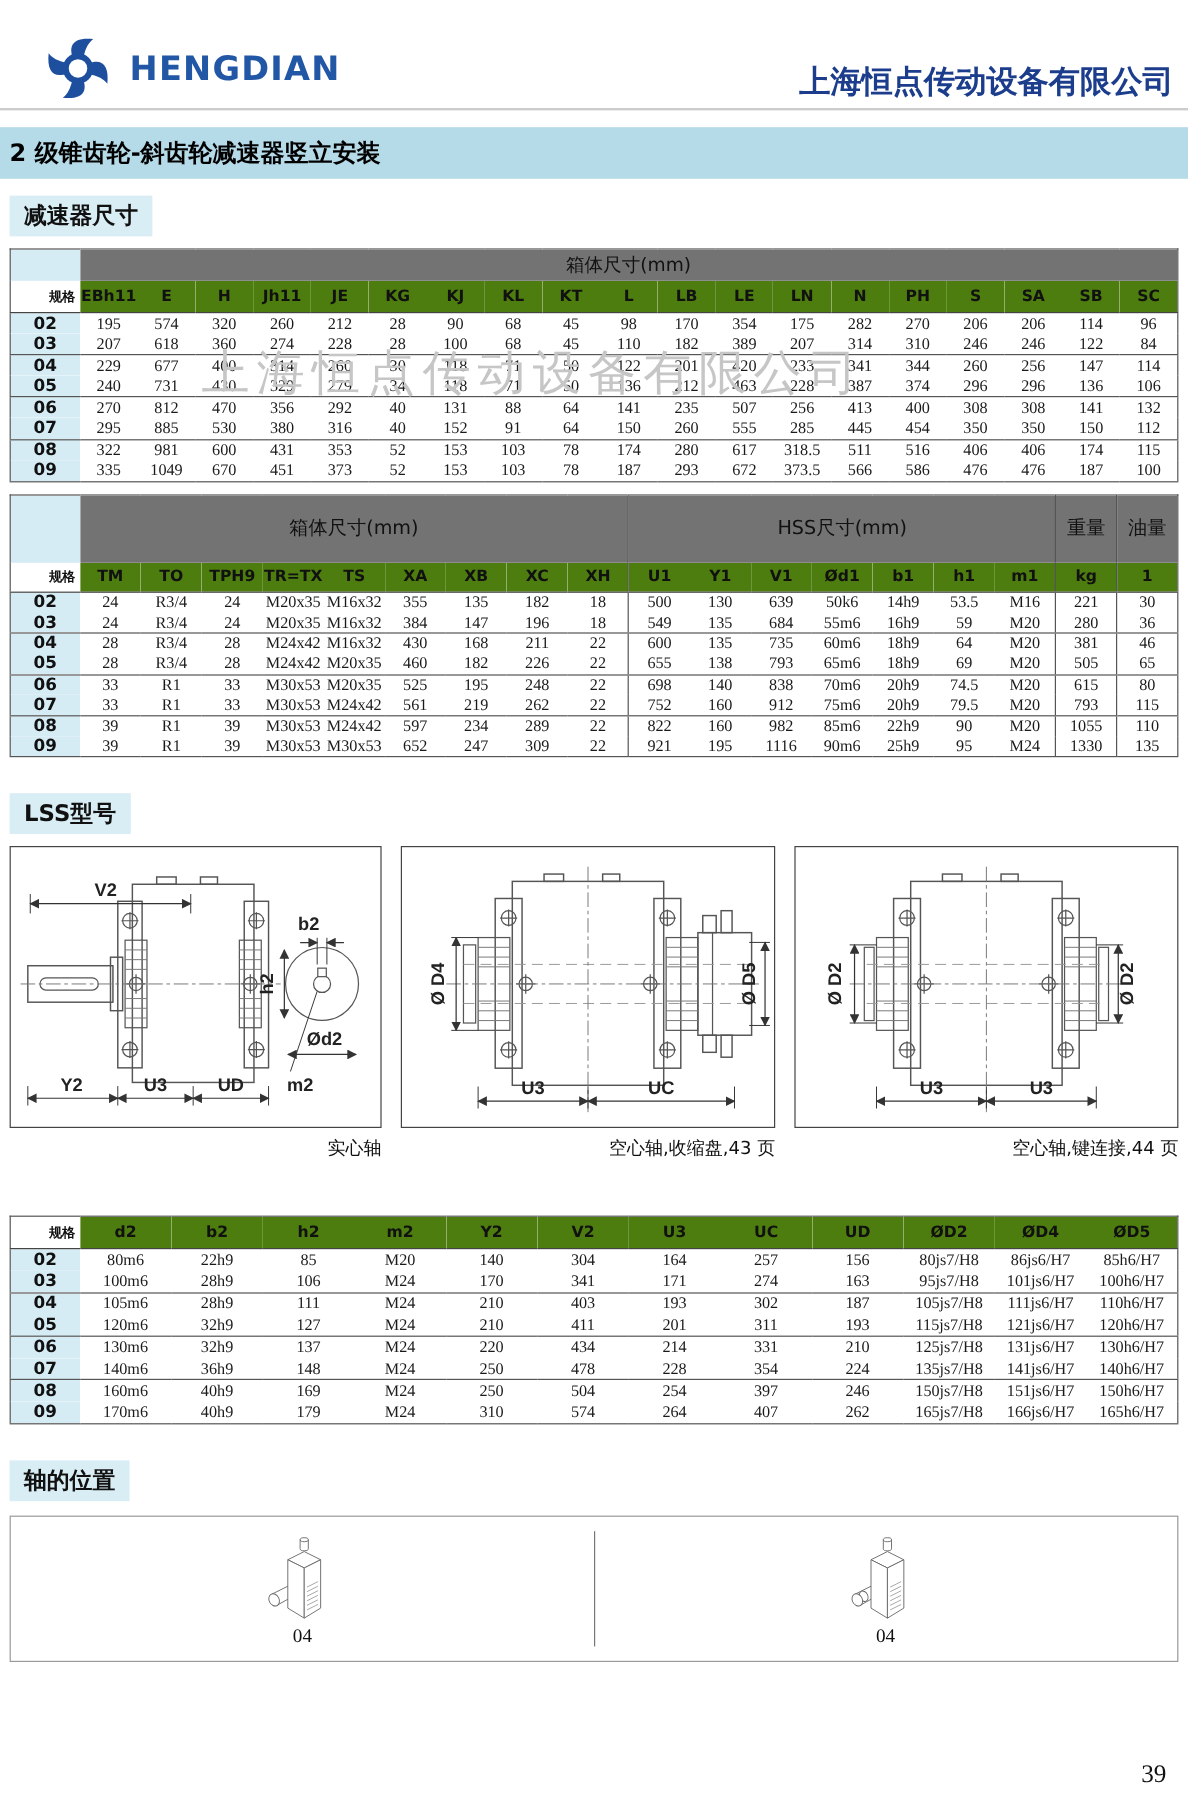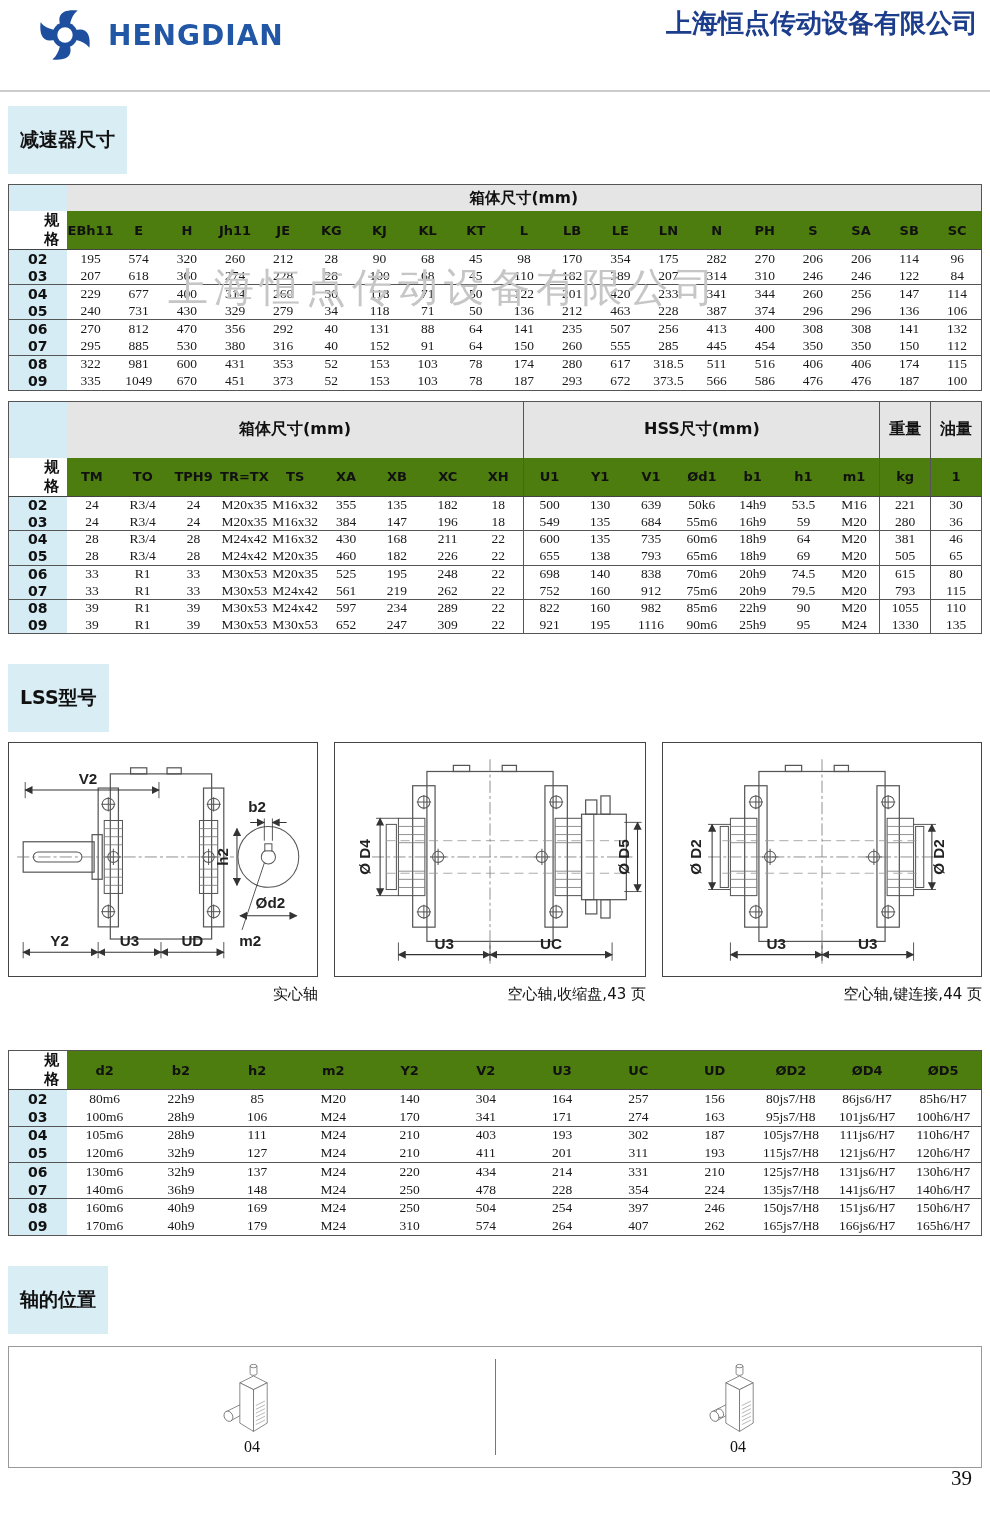--- a/index.html
+++ b/index.html
@@ -1,40 +1,40 @@
 <!DOCTYPE html>
 <html><head>
 <meta charset="utf-8">
 <style>
   html,body{margin:0;padding:0;background:#fff;}
   body{width:990px;font-family:"DejaVu Sans","Liberation Sans",sans-serif;color:#111;}
   .page{position:relative;width:990px;height:1513px;background:#fff;overflow:hidden;}
 
   
-  .header{display:flex;justify-content:space-between;align-items:flex-start;height:86px;padding:6px 8px 0 36px;box-sizing:border-box;}
+  .header{display:flex;justify-content:space-between;align-items:flex-end;height:86px;padding:6px 8px 0 36px;box-sizing:border-box;}
   .logo-wrap{display:flex;align-items:center;gap:14px;}
   .logo-text{font-size:28px;font-weight:bold;color:#2257a6;letter-spacing:1px;}
   .company{font-size:26px;font-weight:bold;color:#1b3d8c;padding-right:4px;}
   .rule{height:2px;background:#cccccc;margin:4px 0 0 0;}
 
   .title-bar{margin-top:14px;background:#b5dae8;font-size:20px;font-weight:bold;padding:8px 8px;color:#000;}
   .model-row{display:flex;justify-content:space-between;align-items:baseline;padding:16px 10px 0 8px;}
   .model{font-family:"Liberation Mono","DejaVu Sans Mono",monospace;font-size:21px;font-weight:bold;letter-spacing:1px;}
   .model-note{font-size:17px;}
-  .chip{display:inline-block;background:#d9edf5;font-size:19px;font-weight:bold;padding:21px 12px;margin:14px 0 6px 8px;}
+  .chip{display:inline-block;background:#d9edf5;font-size:19px;font-weight:bold;padding:4px 12px;margin:14px 0 6px 8px;}
 
   
   .table-wrap{position:relative;margin:4px 8px 0 8px;}
   .watermark{position:absolute;left:160px;top:76px;font-size:40px;letter-spacing:6px;color:#c6c6c6;white-space:nowrap;z-index:5;pointer-events:none;}
   table.data-table{border-collapse:collapse;width:974px;table-layout:fixed;border:1.3px solid #555;}
   .data-table th,.data-table td{text-align:center;padding:0;overflow:hidden;}
-  .group-cell{background:#e5e5e5;font-size:15.5px;font-weight:700;}
+  .group-cell{background:#737373;font-size:15.5px;font-weight:400;}
   .col-row th{background:#4d7c0f;font-size:13px;font-weight:700;border-bottom:1.5px solid #444;}
   .spec-col{background:#d6ecf5;}
-  .col-row .spec-col{background:#ffffff;font-size:15px;padding-left:28px;}
+  .col-row .spec-col{background:#ffffff;font-size:11px;padding-left:28px;}
   .corner{background:#d6ecf5;}
   tbody .spec-col{font-weight:700;font-size:14px;}
   tbody td{font-family:"Liberation Serif","DejaVu Serif",serif;font-size:13.5px;color:#1a1a1a;}
   tbody tr:nth-child(even) td,tbody tr:nth-child(even) th{border-bottom:1.3px solid #555;}
   .sep{border-left:1px solid #555;}
   .t1 .group-row th{height:26px;} .t1 .col-row th{height:26px;} .t1 tbody tr{height:17.6px;}
   .t2 .group-row th{height:56px;font-size:16px;} .t2 .col-row th{height:24px;} .t2 tbody tr{height:17.2px;}
   .t3 .group-row th{height:46px;} .t3 .col-row th{height:26px;} .t3 tbody tr{height:18.2px;}
   .note-right{text-align:right;font-size:14.5px;margin:4px 16px 0 0;}
 
@@ -81,20 +81,21 @@
           <use href="#blade" transform="rotate(270 32 32)"></use>
         </g>
         <circle cx="32" cy="32" r="8.5" fill="#ffffff"></circle>
       </svg>
       <span class="logo-text">HENGDIAN</span>
     </div>
     <div class="company">上海恒点传动设备有限公司</div>
   </header>
   <div class="rule"></div>
 
+  <div class="title-bar">2 级锥齿轮-斜齿轮减速器竖立安装</div>
 
 
   <div>
     <span class="chip">减速器尺寸</span>
   </div>
 
   <div class="table-wrap">
     <div class="watermark">上海恒点传动设备有限公司</div>
     <table class="data-table t1" data-table="table1">
         <colgroup>

